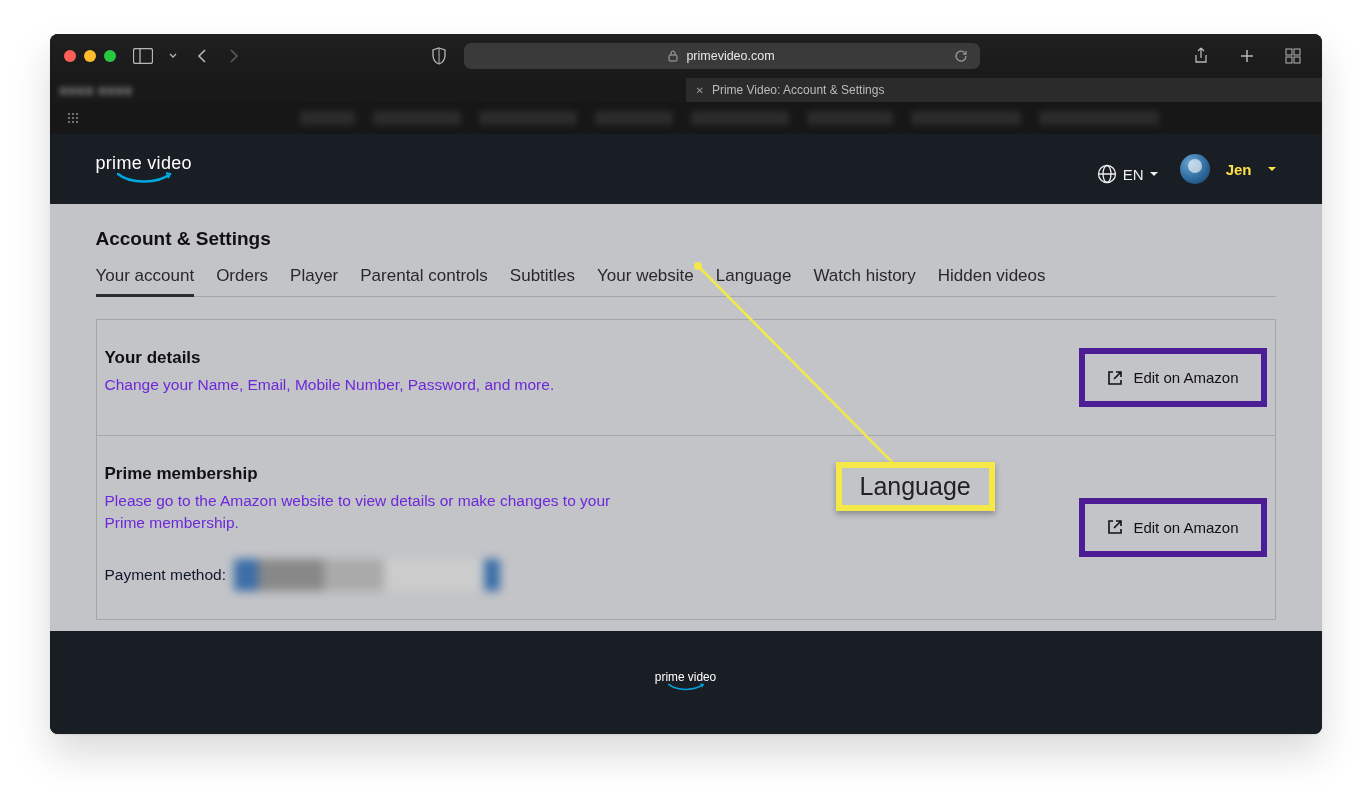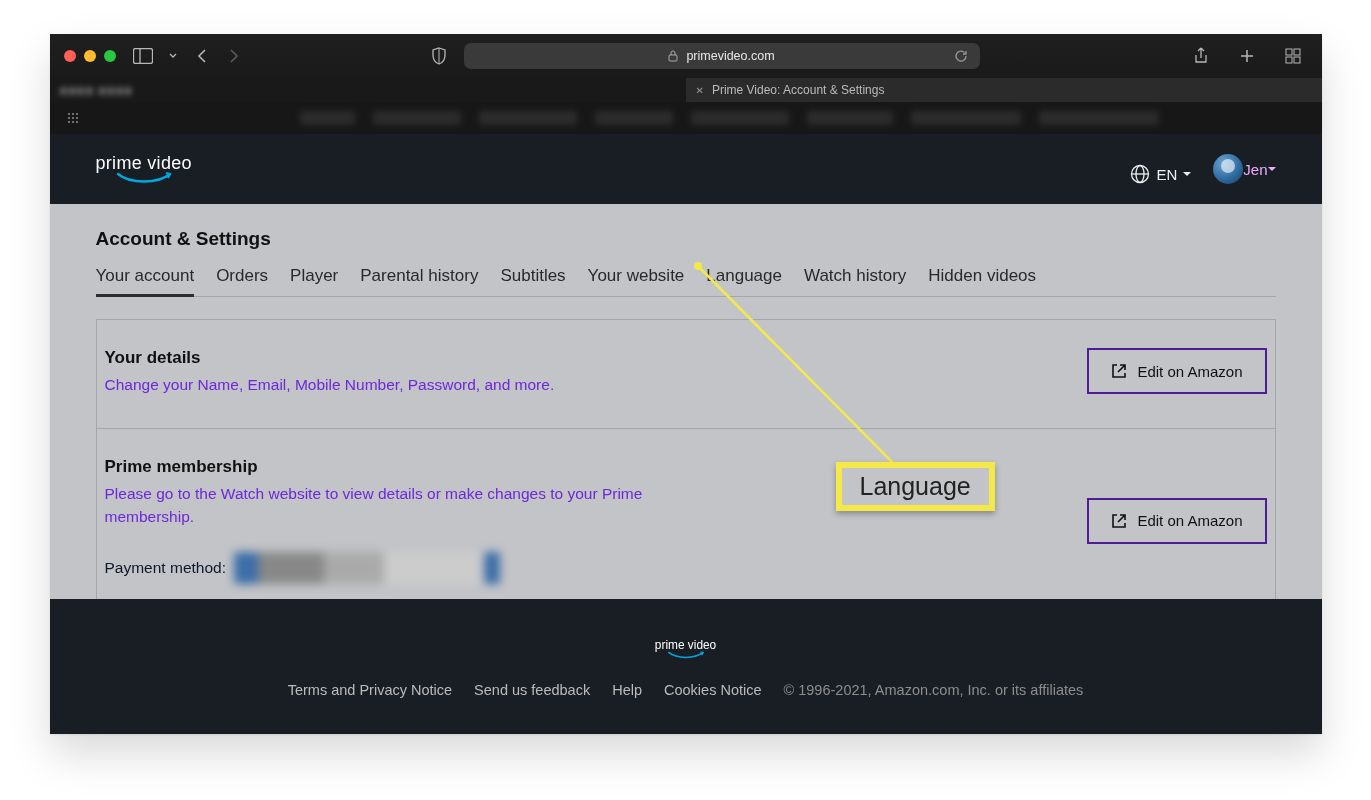--- a/index.html
+++ b/index.html
@@ -8,21 +8,21 @@
   background: #fff;
   width: 1371px;
   height: 800px;
   overflow: hidden;
 }
 .browser-window {
   margin: 34px auto 0 auto;
   width: 1272px;
   height: 700px;
   background: #171717;
-  border-radius: 0;
+  border-radius: 8px;
   box-shadow: 0 20px 40px rgba(0,0,0,0.15), 0 1px 2px rgba(0,0,0,0.08);
   display: flex;
   flex-direction: column;
   overflow: hidden;
 }
 
 .chrome-top {
   height: 44px;
   background: linear-gradient(#1f1f1f,#1a1a1a);
   display: flex;
@@ -68,42 +68,42 @@
 .favbar{height:32px;background:#171717;display:flex;align-items:center;padding:0 12px;gap:18px;}
 .favbar .grid{color:#888;}
 .favbar .fitem{filter:blur(3px);background:#2c2c2c;color:#555;height:14px;border-radius:3px;}
 
 .app-header{
   height:70px;background:#191e25;display:flex;align-items:center;padding:0 46px;
 }
 .pv-logo{color:#fff;}
 .header-right{margin-left:auto;display:flex;align-items:flex-end;gap:22px;}
 .lang-picker{display:flex;align-items:center;gap:6px;color:#eee;font-size:15px;}
-.user-block{display:flex;align-items:center;gap:0;color:#f0abfc;font-size:15px;}
+.user-block{display:flex;align-items:center;gap:16px;color:#fde047;font-size:15px;font-weight:bold;}
 .avatar{width:30px;height:30px;border-radius:50%;background:radial-gradient(circle at 35% 30%, #6ba5d5 0%, #2b6699 60%, #1a3e60 100%);position:relative;overflow:hidden;}
 .avatar::after{content:"";position:absolute;width:14px;height:14px;background:rgba(255,255,255,0.6);border-radius:50%;top:5px;left:8px;}
 
 .content{flex:1;background:#c3c4c8;padding:24px 46px 30px;overflow:auto;position:relative;}
 .page-title{font-size:19px;font-weight:700;color:#111;margin-bottom:16px;}
 .tabs-nav{display:flex;gap:22px;border-bottom:1px solid #a5a6aa;margin-bottom:22px;}
 .tab-item{padding:0 0 10px;font-size:17px;color:#292929;position:relative;}
 .tab-item.active{font-weight:500;}
 .tab-item.active::after{content:"";position:absolute;left:0;right:0;bottom:-1px;height:3px;background:#2d2d2d;}
 .cards{display:flex;flex-direction:column;}
 .card{border:1px solid #a5a6aa;background:transparent;padding:28px 8px;display:flex;gap:20px;}
 .card + .card{border-top:none;}
 .card-left{flex:1;max-width:540px;}
 .card-title{font-size:17px;font-weight:700;color:#111;margin-bottom:6px;}
 .card-desc{font-size:15.5px;color:#6d28d9;line-height:1.45;margin-bottom:4px;}
 .payrow{display:flex;align-items:center;gap:8px;margin-top:24px;font-size:15.5px;color:#0f172a;}
 .payblur{width:266px;height:32px;filter:blur(5px);background:repeating-linear-gradient(90deg,#3c6ea8 0 24px,#888 24px 90px,#aaa 90px 150px,#ccc 150px 250px);border-radius:2px;}
 .card-right{margin-left:auto;display:flex;align-items:flex-start;}
 .card.card-prime .card-right{align-items:flex-end;}
 .ext-btn{
-  display:flex;align-items:center;gap:10px;border:2px solid #4c1d95;padding:0 22px;height:46px;background:transparent;font-size:15px;color:#111;
+  display:flex;align-items:center;gap:10px;border:6px solid #4c1d95;padding:0 22px;height:59px;background:transparent;font-size:15px;color:#111;
 }
 
 .callout-line{position:absolute;pointer-events:none;}
 .callout-box{
   position:absolute;
   top:258px;left:786px;
   background:#c3c4c8;
   border:6px solid #f5e94a;
   padding:4px 18px;
   box-shadow:0 3px 6px rgba(0,0,0,0.3);
@@ -263,21 +263,21 @@
       </div>
     </div>
   </div>
 
   <div class="content">
     <h1 class="page-title">Account &amp; Settings</h1>
     <div class="tabs-nav">
       <div class="tab-item active">Your account</div>
       <div class="tab-item">Orders</div>
       <div class="tab-item">Player</div>
-      <div class="tab-item">Parental history</div>
+      <div class="tab-item">Parental controls</div>
       <div class="tab-item">Subtitles</div>
       <div class="tab-item">Your website</div>
       <div class="tab-item">Language</div>
       <div class="tab-item">Watch history</div>
       <div class="tab-item">Hidden videos</div>
     </div>
 
     <div class="cards">
       <div class="card">
         <div class="card-left">
@@ -292,21 +292,21 @@
                 </svg>
             </span>
             <span>Edit on Amazon</span>
           </button>
         </div>
       </div>
 
       <div class="card card-prime">
         <div class="card-left">
           <div class="card-title">Prime membership</div>
-          <div class="card-desc">Please go to the Watch website to view details or make changes to your Prime membership.</div>
+          <div class="card-desc">Please go to the Amazon website to view details or make changes to your Prime membership.</div>
           <div class="payrow">
             <span>Payment method:</span>
             <span class="payblur"></span>
           </div>
         </div>
         <div class="card-right" style="align-items:center;">
           <button class="ext-btn">
             <span>
               <svg width="16" height="16" viewBox="0 0 16 16">
                   <path d="M6 2H2v12h12v-4M9 2h5v5M14 2L7 9" fill="none" stroke="#111" stroke-width="1.6"></path>
@@ -328,22 +328,15 @@
   </div>
 
   <div class="footer">
     <div class="pv-logo">
       <div style="font-size:18px;color:#fff;">prime video</div>
       <svg width="56" height="14" viewBox="0 0 56 14" style="margin:-2px auto 0;display:block;">
           <path d="M2 2c12 10 40 10 52 0" fill="none" stroke="#00a8e1" stroke-width="2.4" stroke-linecap="round"></path>
           <path d="M50 1l4 1-2 4" fill="none" stroke="#00a8e1" stroke-width="2"></path>
         </svg>
     </div>
-    <div class="footer-links">
-      <span>Terms and Privacy Notice</span>
-      <span>Send us feedback</span>
-      <span>Help</span>
-      <span>Cookies Notice</span>
-      <span class="copyright">© 1996-2021, Amazon.com, Inc. or its affiliates</span>
-    </div>
   </div>
 
 </div>
 
 </body></html>

